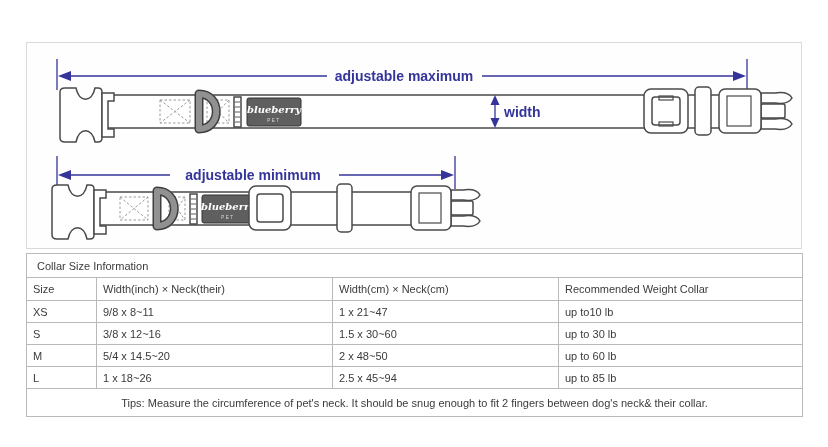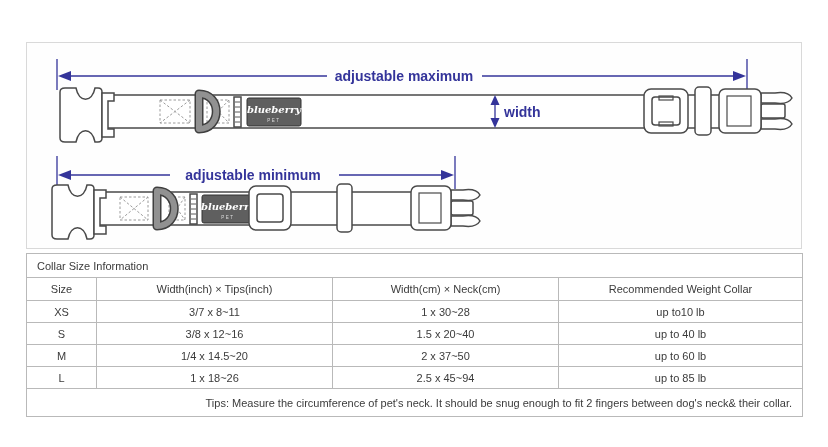--- a/index.html
+++ b/index.html
@@ -26,27 +26,27 @@
   .brand-sub{fill:#dddddd;font-family:"Liberation Sans",sans-serif;font-size:4.5px;letter-spacing:1.5px;}
   .tag-stripe{stroke:#5a5a5a;stroke-width:1;}
 
   table.size-table{
     position:absolute;left:26px;top:253px;width:776px;
     border-collapse:collapse;table-layout:fixed;
     font-size:11px;color:#3b3b3b;
   }
   table.size-table td,table.size-table th{
     border:1px solid #b9b9b9;font-weight:normal;
-    text-align:center;padding:4px 6px;box-sizing:border-box;
+    text-align:left;padding:4px 6px;box-sizing:border-box;
     overflow:hidden;white-space:nowrap;
   }
   tr.title-row td{text-align:left;padding-left:10px;height:24px;}
   tr.header-row th{height:23px;}
   tr.data-row td{height:22px;}
-  tr.tips-row td{text-align:right;padding:7px 10px;height:28px;white-space:normal;}
+  tr.tips-row td{text-align:center;padding:7px 10px;height:28px;white-space:normal;}
   col.c-size{width:70px;} col.c-inch{width:236px;} col.c-cm{width:226px;} col.c-weight{width:244px;}
 </style>
 </head>
 <body>
 
 <div id="canvas">
 
   <div class="diagram-panel">
     <svg viewBox="0 0 774 205" xmlns="http://www.w3.org/2000/svg">
 
@@ -195,40 +195,40 @@
         <col class="c-inch">
         <col class="c-cm">
         <col class="c-weight">
     </colgroup>
     <tbody>
       <tr class="title-row">
         <td colspan="4">Collar Size Information</td>
       </tr>
       <tr class="header-row">
         <th>Size</th>
-        <th>Width(inch) × Tips(inch)</th>
+        <th>Width(inch) × Neck(their)</th>
         <th>Width(cm) × Neck(cm)</th>
         <th>Recommended Weight Collar</th>
       </tr>
       <tr class="data-row">
         <td>XS</td>
-        <td>3/7 x 8~11</td>
-        <td>1 x 30~28</td>
+        <td>9/8 x 8~11</td>
+        <td>1 x 21~47</td>
         <td>up to10 lb</td>
       </tr>
       <tr class="data-row">
         <td>S</td>
         <td>3/8 x 12~16</td>
-        <td>1.5 x 20~40</td>
-        <td>up to 40 lb</td>
+        <td>1.5 x 30~60</td>
+        <td>up to 30 lb</td>
       </tr>
       <tr class="data-row">
         <td>M</td>
-        <td>1/4 x 14.5~20</td>
-        <td>2 x 37~50</td>
+        <td>5/4 x 14.5~20</td>
+        <td>2 x 48~50</td>
         <td>up to 60 lb</td>
       </tr>
       <tr class="data-row">
         <td>L</td>
         <td>1 x 18~26</td>
         <td>2.5 x 45~94</td>
         <td>up to 85 lb</td>
       </tr>
       <tr class="tips-row">
         <td colspan="4">Tips: Measure the circumference of pet's neck. It should be snug enough to fit 2 fingers between dog's neck&amp; their collar.</td>

